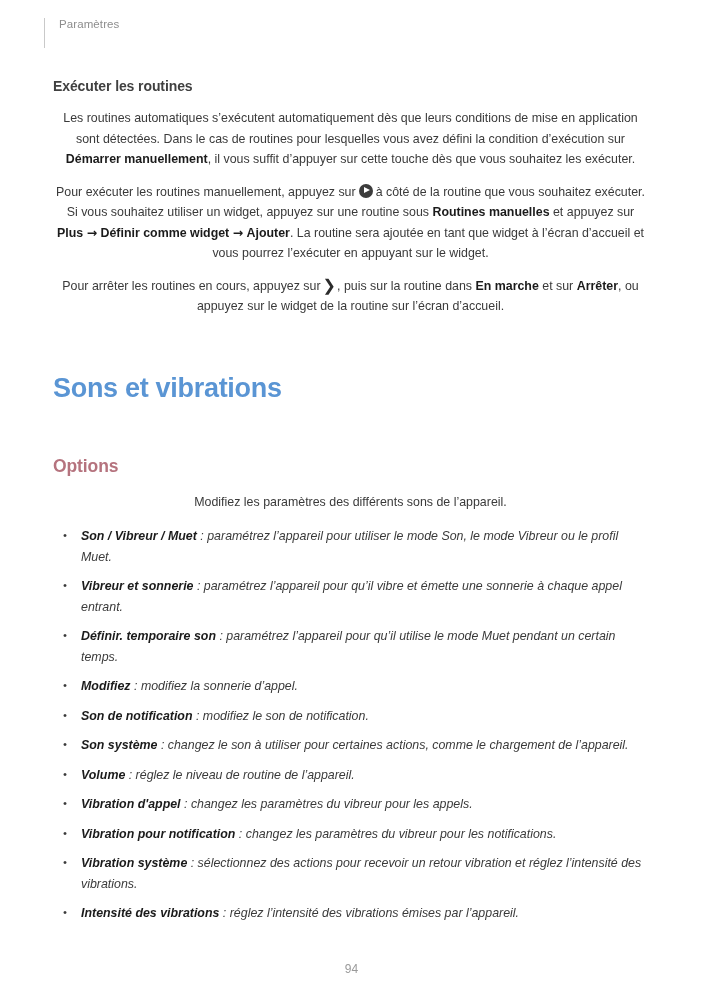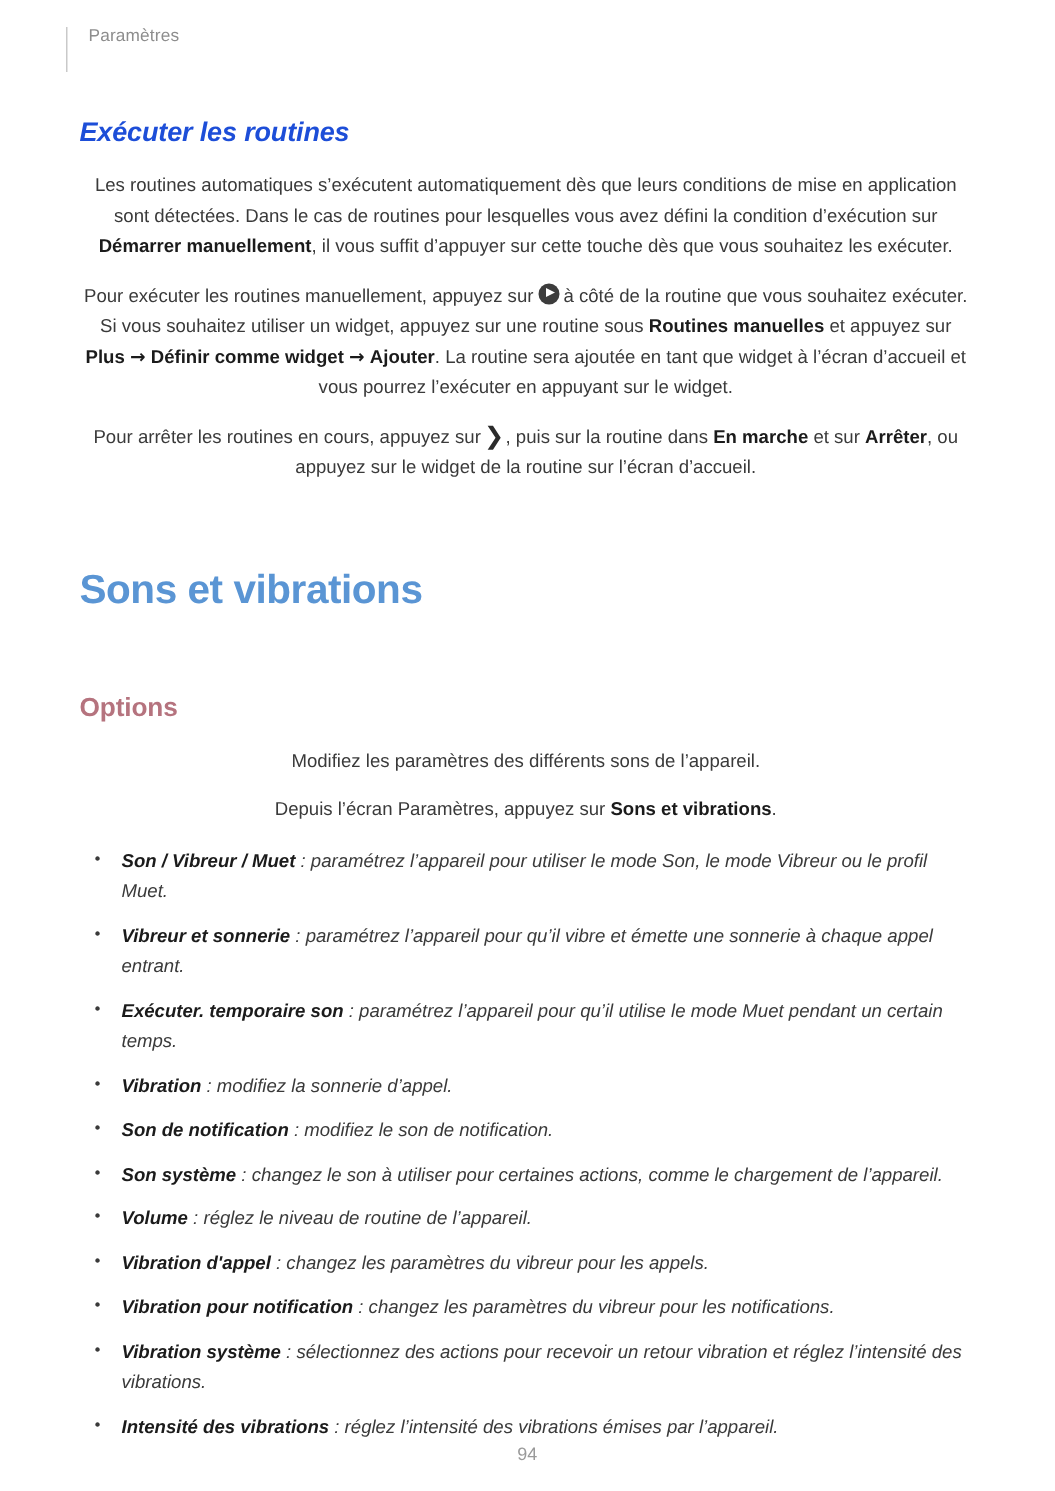--- a/index.html
+++ b/index.html
@@ -40,26 +40,25 @@
 
   
   .content {
     position: absolute;
     left: 53px;
     top: 78px;
     width: 595px;
   }
 
   h2.section-title {
-    font-size: 18px;
-    font-weight: bold;
-    color: #1d4ed8;
+    font-size: 14px;
+    font-weight: bold;
+    color: #404040;
     margin: 0 0 14px 0;
     letter-spacing: -0.1px;
-    font-style: italic;
   }
 
   p.para {
     font-size: 12.4px;
     line-height: 20.5px;
     color: #3a3a3a;
     margin: 0 0 12px 0;
     text-align: center;
   }
   p.para:last-child { margin-bottom: 0; }
@@ -176,36 +175,33 @@
   <p class="para">
     <span>Pour arrêter les routines en cours, appuyez sur</span><span class="icon-chevron">❯</span><span>, puis sur la routine dans </span><b>En marche</b><span> et sur </span><b>Arrêter</b><span>, ou appuyez sur le widget de la routine sur l’écran d’accueil.</span>
   </p>
 
   <h1 class="chapter-title">Sons et vibrations</h1>
 
   <h3 class="subsection-title">Options</h3>
 
   <p class="para">Modifiez les paramètres des différents sons de l’appareil.</p>
 
-  <p class="para">
-    <span>Depuis l’écran Paramètres, appuyez sur </span><b>Sons et vibrations</b><span>.</span>
-  </p>
 
   <ul class="bullets">
     <li>
       <b>Son / Vibreur / Muet</b><span> : paramétrez l’appareil pour utiliser le mode Son, le mode Vibreur ou le profil Muet.</span>
     </li>
     <li>
       <b>Vibreur et sonnerie</b><span> : paramétrez l’appareil pour qu’il vibre et émette une sonnerie à chaque appel entrant.</span>
     </li>
     <li>
-      <b>Exécuter. temporaire son</b><span> : paramétrez l’appareil pour qu’il utilise le mode Muet pendant un certain temps.</span>
-    </li>
-    <li>
-      <b>Vibration</b><span> : modifiez la sonnerie d’appel.</span>
+      <b>Définir. temporaire son</b><span> : paramétrez l’appareil pour qu’il utilise le mode Muet pendant un certain temps.</span>
+    </li>
+    <li>
+      <b>Modifiez</b><span> : modifiez la sonnerie d’appel.</span>
     </li>
     <li>
       <b>Son de notification</b><span> : modifiez le son de notification.</span>
     </li>
     <li>
       <b>Son système</b><span> : changez le son à utiliser pour certaines actions, comme le chargement de l’appareil.</span>
     </li>
     <li>
       <b>Volume</b><span> : réglez le niveau de routine de l’appareil.</span>
     </li>

